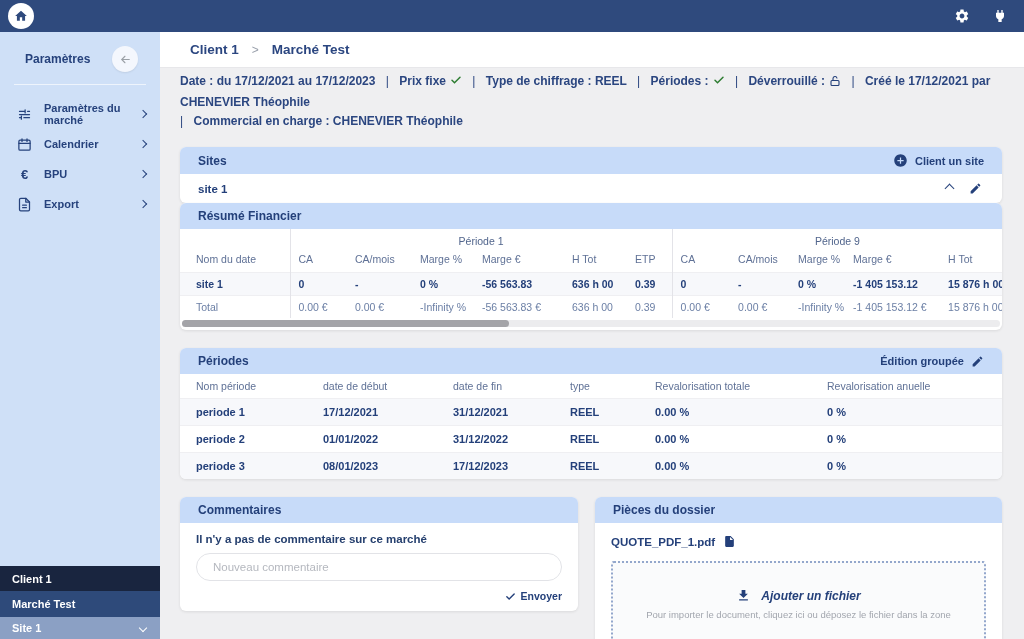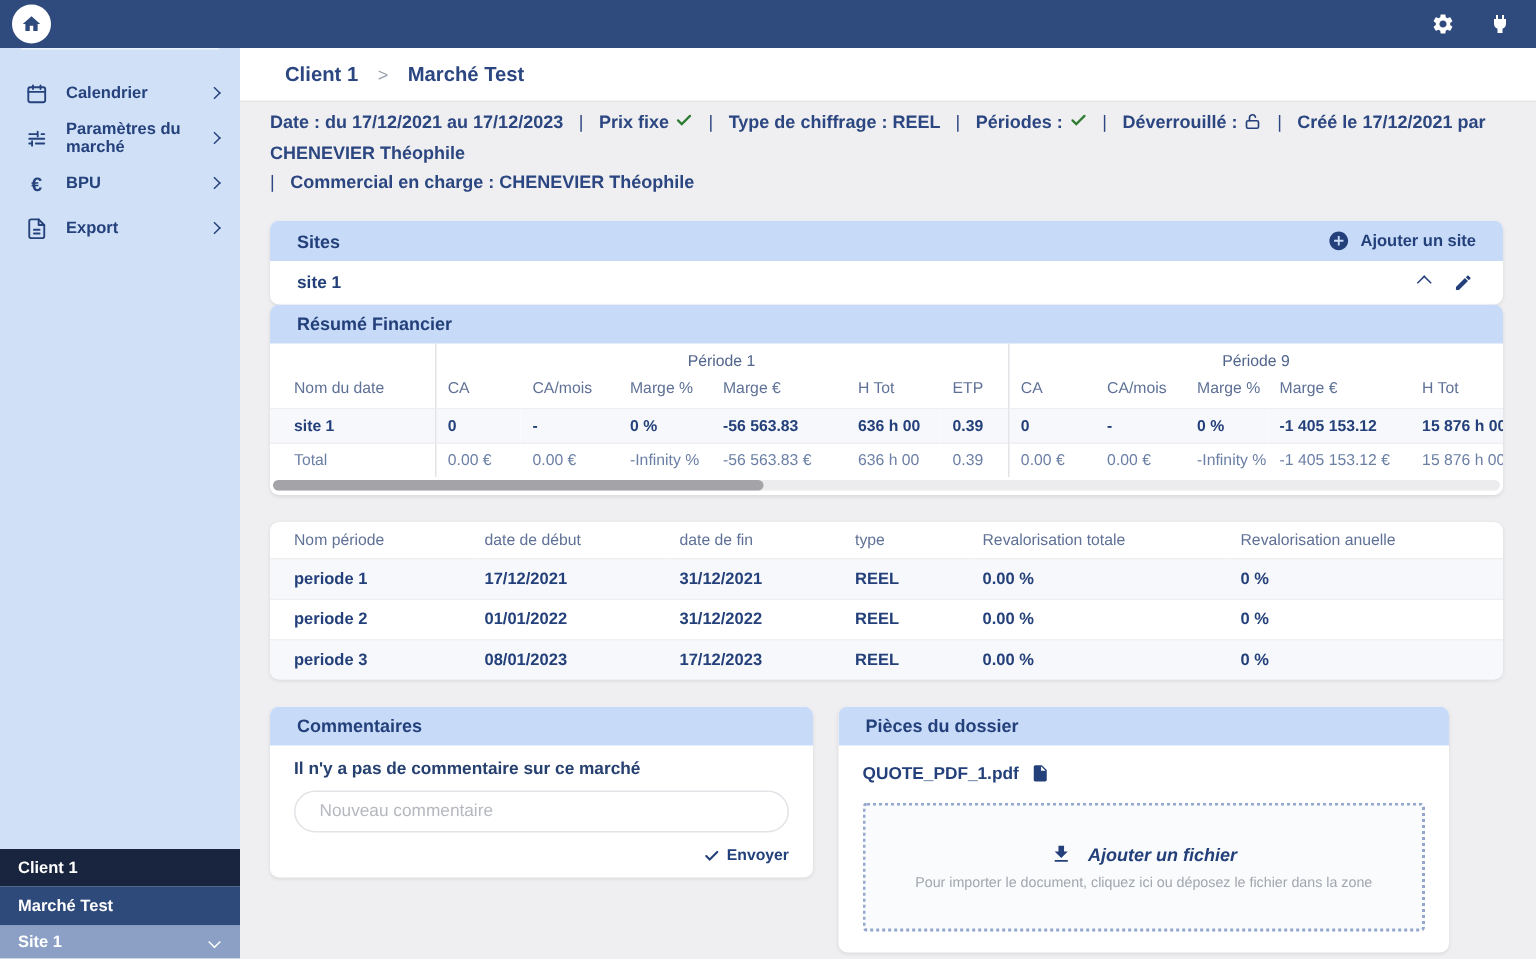--- a/index.html
+++ b/index.html
@@ -80,21 +80,21 @@
   
   .per-panel { margin-top:18px; }
   .per-t { font-size:10.5px; }
   .per-t th { font-weight:normal; color:#5f7196; text-align:left; padding:6px 8px 6px; white-space:nowrap; }
   .per-t td { font-size:11px; font-weight:bold; color:#24407a; padding:7px 8px; border-top:1px solid #efeff2; white-space:nowrap; }
   .per-t .c0 { padding-left:16px; }
   .per-t tbody tr:nth-child(odd) td { background:#f7f8fb; }
 
   
   .cols { display:flex; gap:17px; margin-top:18px; align-items:flex-start; }
-  .col-l { width:362px; flex:none; }
+  .col-l { width:398px; flex:none; }
   .col-r { width:407px; flex:none; }
 
   .cmt-body { padding:10px 16px 9px; }
   .cmt-empty { font-size:11.5px; font-weight:bold; color:#26406f; }
   .cmt-input { margin-top:8px; width:100%; height:28px; border:1px solid #e2e3e7; border-radius:16px; padding:0 16px; font-size:11.5px; font-family:"Liberation Sans",sans-serif; color:#333; outline:none; }
   .cmt-input::placeholder { color:#b5b8bf; }
   .cmt-send { margin-top:9px; display:flex; justify-content:flex-end; align-items:center; gap:5px; cursor:pointer; }
   .cmt-send svg { width:11px; height:11px; stroke:#24407a; fill:none; stroke-width:3; stroke-linecap:round; }
   .cmt-send .lbl { font-size:10.5px; font-weight:bold; color:#24407a; }
 
@@ -121,39 +121,47 @@
     <svg viewBox="0 0 24 24">
         <path d="M19.14 12.94c.04-.3.06-.61.06-.94 0-.32-.02-.64-.07-.94l2.03-1.58c.18-.14.23-.41.12-.61l-1.92-3.32c-.12-.22-.37-.29-.59-.22l-2.39.96c-.5-.38-1.03-.7-1.62-.94l-.36-2.54c-.04-.24-.24-.41-.48-.41h-3.84c-.24 0-.43.17-.47.41l-.36 2.54c-.59.24-1.13.57-1.62.94l-2.39-.96c-.22-.08-.47 0-.59.22L2.74 8.87c-.12.21-.08.47.12.61l2.03 1.58c-.05.3-.09.63-.09.94s.02.64.07.94l-2.03 1.58c-.18.14-.23.41-.12.61l1.92 3.32c.12.22.37.29.59.22l2.39-.96c.5.38 1.03.7 1.62.94l.36 2.54c.05.24.24.41.48.41h3.84c.24 0 .44-.17.47-.41l.36-2.54c.59-.24 1.13-.56 1.62-.94l2.39.96c.22.08.47 0 .59-.22l1.92-3.32c.12-.22.07-.47-.12-.61l-2.01-1.58zM12 15.6c-1.98 0-3.6-1.62-3.6-3.6s1.62-3.6 3.6-3.6 3.6 1.62 3.6 3.6-1.62 3.6-3.6 3.6z"></path>
       </svg>
     <svg viewBox="0 0 24 24">
         <path d="M16 7V3h-2v4h-4V3H8v4H6v5c0 2.21 1.5 4.15 3.5 4.82V21h5v-4.18c2-.67 3.5-2.61 3.5-4.82V7h-2z"></path>
       </svg>
   </div>
 </div>
 
 <div class="sidebar">
+  <div class="sidebar-head">
+    <span class="sidebar-title">Paramètres</span>
+    <span class="back-btn">
+      <svg viewBox="0 0 24 24">
+          <path d="M19 12H5M11 18l-6-6 6-6"></path>
+        </svg>
+    </span>
+  </div>
   <div class="sidebar-div"></div>
 
+  <div class="side-item">
+    <span class="si-icon">
+      <svg viewBox="0 0 24 24">
+          <path d="M4 7h9M17 7h3M13 4.5v5M4 17h3M11 17h9M7 14.5v5M4 12h16"></path>
+        </svg>
+    </span>
+    <span class="si-label">Paramètres du marché</span>
+    <span class="chev right"></span>
+  </div>
   <div class="side-item">
     <span class="si-icon">
       <svg viewBox="0 0 24 24">
           <rect x="3" y="5" width="18" height="16" rx="2"></rect>
           <path d="M8 3v4M16 3v4M3 10h18"></path>
         </svg>
     </span>
     <span class="si-label">Calendrier</span>
-    <span class="chev right"></span>
-  </div>
-  <div class="side-item">
-    <span class="si-icon">
-      <svg viewBox="0 0 24 24">
-          <path d="M4 7h9M17 7h3M13 4.5v5M4 17h3M11 17h9M7 14.5v5M4 12h16"></path>
-        </svg>
-    </span>
-    <span class="si-label">Paramètres du marché</span>
     <span class="chev right"></span>
   </div>
   <div class="side-item">
     <span class="si-icon">
         <span class="eur">€</span>
       </span>
     <span class="si-label">BPU</span>
     <span class="chev right"></span>
   </div>
   <div class="side-item">
@@ -215,21 +223,21 @@
       <span>Commercial en charge : CHENEVIER Théophile</span>
     </div>
 
     <div class="panel sites-panel">
       <div class="panel-h">
         <span class="panel-title">Sites</span>
         <span class="panel-action">
           <svg class="plusc" viewBox="0 0 24 24">
               <path d="M12 2C6.48 2 2 6.48 2 12s4.48 10 10 10 10-4.48 10-10S17.52 2 12 2zm5 11h-4v4h-2v-4H7v-2h4V7h2v4h4v2z"></path>
             </svg>
-          <span>Ajouter un site</span>
+          <span>Client un site</span>
         </span>
       </div>
       <div class="site-row">
         <span class="site-name">site 1</span>
         <span class="row-icons">
           <span class="chev up"></span>
           <svg class="pencil" viewBox="0 0 24 24">
               <path d="M3 17.25V21h3.75L17.81 9.94l-3.75-3.75L3 17.25zM20.71 7.04c.39-.39.39-1.02 0-1.41l-2.34-2.34a.9959.9959 0 0 0-1.41 0l-1.83 1.83 3.75 3.75 1.83-1.83z"></path>
             </svg>
         </span>
@@ -306,20 +314,29 @@
             <td>15 876 h 00</td>
           </tr>
         </tbody>
       </table>
       <div class="hscroll">
           <div class="thumb"></div>
         </div>
     </div>
 
     <div class="panel per-panel">
+      <div class="panel-h">
+        <span class="panel-title">Périodes</span>
+        <span class="panel-action">
+          <span>Édition groupée</span>
+          <svg class="pencil" viewBox="0 0 24 24">
+              <path d="M3 17.25V21h3.75L17.81 9.94l-3.75-3.75L3 17.25zM20.71 7.04c.39-.39.39-1.02 0-1.41l-2.34-2.34a.9959.9959 0 0 0-1.41 0l-1.83 1.83 3.75 3.75 1.83-1.83z"></path>
+            </svg>
+        </span>
+      </div>
       <table class="per-t">
         <colgroup>
           <col style="width:135px">
             <col style="width:130px">
             <col style="width:117px">
             <col style="width:85px">
             <col style="width:172px">
             <col style="width:183px">
         </colgroup>
         <thead>

